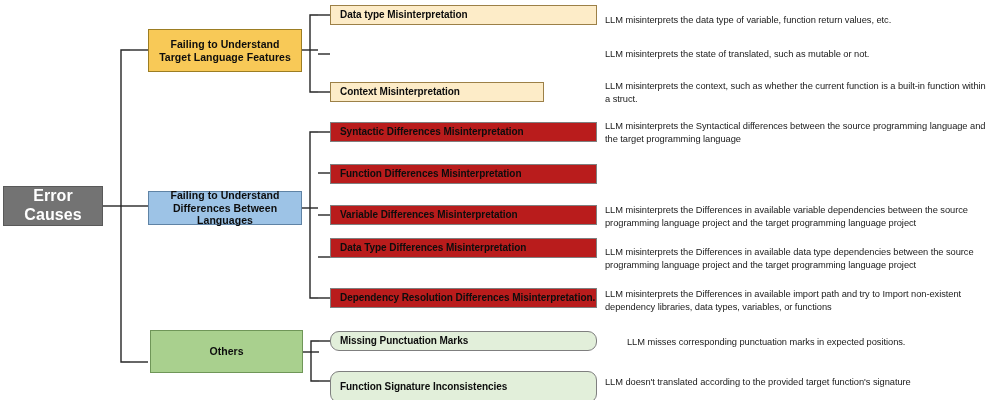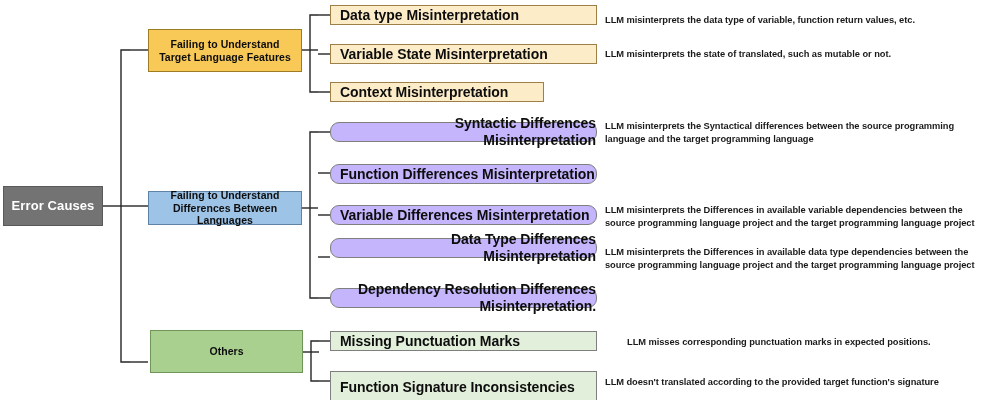--- a/index.html
+++ b/index.html
@@ -22,48 +22,48 @@
     border:1px solid #7f7f7f;
     font-weight:bold;
     color:#0d0d0d;
     line-height:1.18;
     z-index:3;
   }
   .node.root{
     background:#737373;
     border:1px solid #595959;
     color:#ffffff;
-    font-size:13px;
+    font-size:16px;
     letter-spacing:.1px;
   }
   .node.cat{
     font-size:10.5px;
     letter-spacing:.05px;
   }
   .node.cat-yellow{background:#F8C957;border-color:#9c7d23;}
   .node.cat-blue{background:#9DC3E6;border-color:#5f83a5;}
   .node.cat-green{background:#A9D08E;border-color:#6f9658;justify-content:center;}
 
   .node.leaf{
     justify-content:flex-start;
-    text-align:right;
+    text-align:center;
     padding-left:9px;
-    font-size:14px;
+    font-size:10px;
     letter-spacing:-.05px;
   }
   .leaf-yellow{background:#FDECC8;border-color:#9c8047;}
-  .leaf-blue{background:#c4b5fd;border-color:#7f7f7f;border-radius:9px;}
-  .leaf-green{background:#E2EFDA;border-color:#7f7f7f;}
+  .leaf-blue{background:#b91c1c;border-color:#7f7f7f;}
+  .leaf-green{background:#E2EFDA;border-color:#7f7f7f;border-radius:9px;}
 
   .desc{
     position:absolute;
     font-size:9.3px;
     line-height:1.42;
     color:#1a1a1a;
-    font-weight:bold;
+    font-weight:normal;
     letter-spacing:-.05px;
     z-index:2;
   }
   svg.links{position:absolute;left:0;top:0;width:996px;height:400px;z-index:1;}
   svg.links path{fill:none;stroke:#262626;stroke-width:1.4;}
 </style>
 </head>
 <body>
 
 <div id="canvas">
@@ -121,28 +121,26 @@
 
   <div class="node cat cat-green" style="left:150px;top:330px;width:153px;height:43px;">
     <span>Others</span>
   </div>
 
   <div class="node leaf leaf-yellow" style="left:330px;top:5px;width:267px;height:20px;">
     <span>Data type Misinterpretation</span>
   </div>
   <div class="desc" style="left:605px;top:14px;width:388px;">LLM misinterprets the data type of variable, function return values, etc.</div>
 
-  <div class="node leaf leaf-yellow" style="left:330px;top:44px;width:267px;height:20px;">
-    <span>Variable State Misinterpretation</span>
-  </div>
   <div class="desc" style="left:605px;top:48px;width:388px;">LLM misinterprets the state of translated, such as mutable or not.</div>
 
   <div class="node leaf leaf-yellow" style="left:330px;top:82px;width:214px;height:20px;">
     <span>Context Misinterpretation</span>
   </div>
+  <div class="desc" style="left:605px;top:80px;width:388px;">LLM misinterprets the context, such as whether the current function is a built-in function within a struct.</div>
 
   <div class="node leaf leaf-blue" style="left:330px;top:122px;width:267px;height:20px;">
     <span>Syntactic Differences Misinterpretation</span>
   </div>
   <div class="desc" style="left:605px;top:120px;width:388px;">LLM misinterprets the Syntactical differences between the source programming language and the target programming language</div>
 
   <div class="node leaf leaf-blue" style="left:330px;top:164px;width:267px;height:20px;">
     <span>Function Differences Misinterpretation</span>
   </div>
 
@@ -152,20 +150,21 @@
   <div class="desc" style="left:605px;top:204px;width:388px;">LLM misinterprets the Differences in available variable dependencies between the source programming language project and the target programming language project</div>
 
   <div class="node leaf leaf-blue" style="left:330px;top:238px;width:267px;height:20px;">
     <span>Data Type Differences Misinterpretation</span>
   </div>
   <div class="desc" style="left:605px;top:246px;width:388px;">LLM misinterprets the Differences in available data type dependencies between the source programming language project and the target programming language project</div>
 
   <div class="node leaf leaf-blue" style="left:330px;top:288px;width:267px;height:20px;">
     <span>Dependency Resolution Differences Misinterpretation.</span>
   </div>
+  <div class="desc" style="left:605px;top:288px;width:388px;">LLM misinterprets the Differences in available import path and try to Import non-existent dependency libraries, data types, variables, or functions</div>
 
   <div class="node leaf leaf-green" style="left:330px;top:331px;width:267px;height:20px;">
     <span>Missing Punctuation Marks</span>
   </div>
   <div class="desc" style="left:627px;top:336px;width:388px;">LLM misses corresponding punctuation marks in expected positions.</div>
 
   <div class="node leaf leaf-green" style="left:330px;top:371px;width:267px;height:32px;">
     <span>Function Signature Inconsistencies</span>
   </div>
   <div class="desc" style="left:605px;top:376px;width:388px;">LLM doesn't translated according to the provided target function's signature</div>

